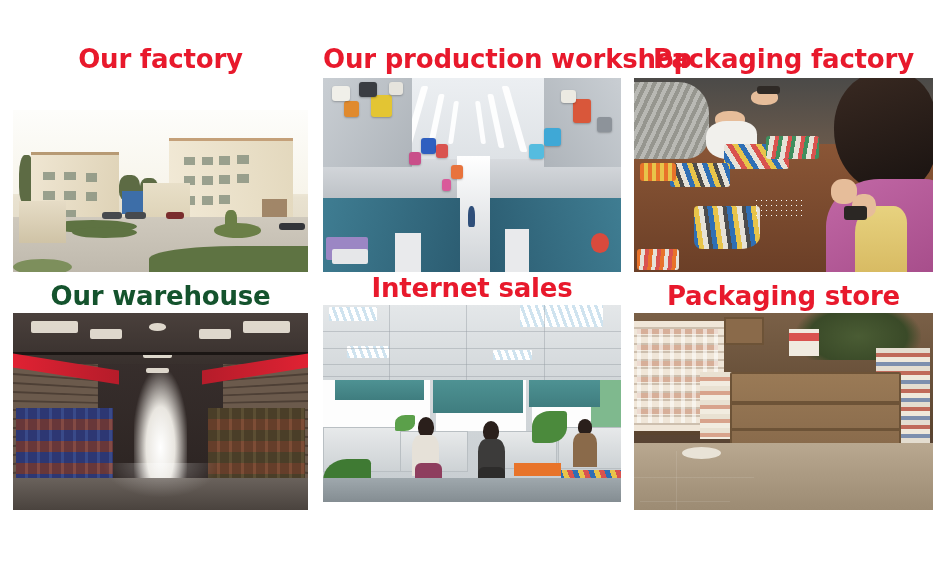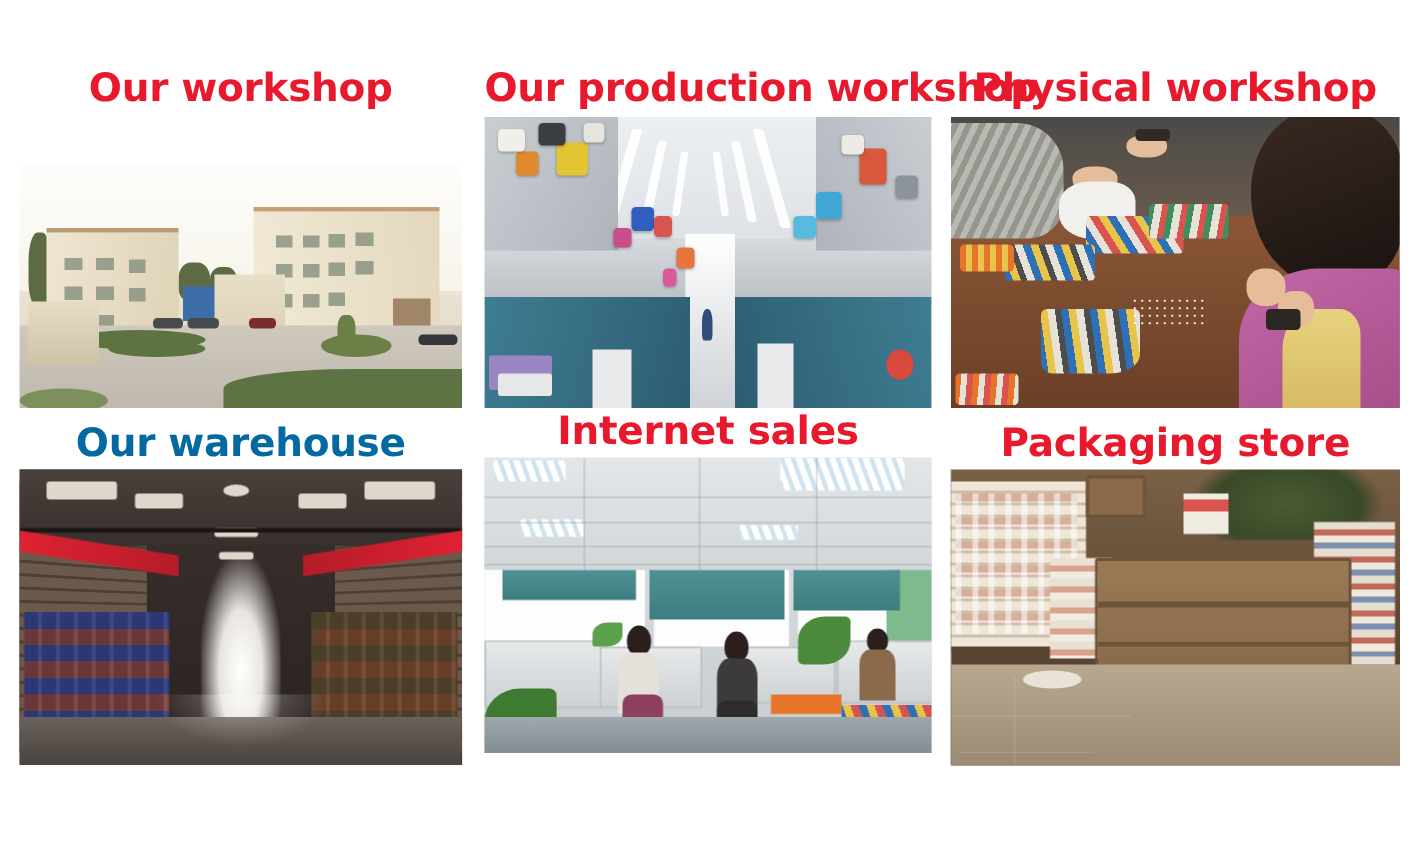--- a/index.html
+++ b/index.html
@@ -152,21 +152,21 @@
     background:#e9e3d7;border-radius:50%;}
   .s-rackR{position:absolute;right:1%;top:18%;width:18%;height:60%;
     background:repeating-linear-gradient(#e4ddd0 0 5px,#c06a5a 5px 9px,#efe8db 9px 14px,#7d8fae 14px 18px);}
 </style>
 </head>
 <body>
 
 <div class="sheet">
 
   <div class="cell" style="left:13px;top:30px;width:295px;height:242px;">
-    <div class="caption" style="top:14px;font-size:26px;color:#e8192c;">Our workshop</div>
+    <div class="caption" style="top:14px;font-size:26px;color:#e8192c;">Our factory</div>
 
     <div class="photo p-factory" style="left:0;top:80px;width:295px;height:162px;">
       <div class="f-sky"></div>
       <div class="f-tree" style="left:2%;top:28%;width:5%;height:30%;"></div>
       <div class="f-tree" style="left:36%;top:40%;width:7%;height:16%;"></div>
       <div class="f-tree" style="left:43%;top:42%;width:6%;height:13%;"></div>
 
       <div class="f-bldgR">
         <div class="f-win" style="left:12%;top:18%;width:9%;height:10%;"></div>
         <div class="f-win" style="left:26%;top:18%;width:9%;height:10%;"></div>
@@ -252,21 +252,21 @@
       <div class="w-person"></div>
       <div style="position:absolute;left:1%;top:82%;width:14%;height:12%;background:#9b86c4;border-radius:2px;"></div>
       <div style="position:absolute;left:3%;top:88%;width:12%;height:8%;background:#e6e7e9;border-radius:2px;"></div>
       <div style="position:absolute;left:24%;top:80%;width:9%;height:20%;background:#e9eaec;"></div>
       <div style="position:absolute;left:61%;top:78%;width:8%;height:22%;background:#e9eaec;"></div>
       <div style="position:absolute;right:4%;top:80%;width:6%;height:10%;background:#d94a3d;border-radius:50%;"></div>
     </div>
   </div>
 
   <div class="cell" style="left:634px;top:30px;width:299px;height:242px;">
-    <div class="caption" style="top:14px;font-size:26px;color:#e8192c;">Physical workshop</div>
+    <div class="caption" style="top:14px;font-size:26px;color:#e8192c;">Packaging factory</div>
 
     <div class="photo p-pack" style="left:0;top:48px;width:299px;height:194px;">
       <div class="k-top"></div>
       <div class="k-table"></div>
       <div class="k-sweater"></div>
       <div class="k-hand" style="left:27%;top:17%;width:10%;height:9%;"></div>
       <div class="k-hand" style="left:39%;top:6%;width:9%;height:8%;"></div>
       <div style="position:absolute;left:41%;top:4%;width:8%;height:4%;background:#2f2a26;border-radius:3px;"></div>
 
       <div class="k-white"></div>
@@ -290,21 +290,21 @@
         <div class="k-jacket"></div>
         <div class="k-sleeve"></div>
         <div class="k-hand" style="left:18%;top:52%;width:20%;height:13%;"></div>
         <div class="k-hand" style="left:34%;top:60%;width:18%;height:12%;"></div>
         <div style="position:absolute;left:28%;top:66%;width:17%;height:7%;background:#2b2724;border-radius:3px;"></div>
       </div>
     </div>
   </div>
 
   <div class="cell" style="left:13px;top:278px;width:295px;height:232px;">
-    <div class="caption" style="top:3px;font-size:26px;color:#0369a1;">Our warehouse</div>
+    <div class="caption" style="top:3px;font-size:26px;color:#14532d;">Our warehouse</div>
 
     <div class="photo p-ware" style="left:0;top:35px;width:295px;height:197px;">
       <div class="h-rackL"></div>
       <div class="h-rackR"></div>
       <div class="h-ceil"></div>
       <div class="h-lamp" style="left:6%;top:4%;width:16%;height:6%;"></div>
       <div class="h-lamp" style="left:26%;top:8%;width:11%;height:5%;"></div>
       <div class="h-lamp" style="left:63%;top:8%;width:11%;height:5%;"></div>
       <div class="h-lamp" style="left:78%;top:4%;width:16%;height:6%;"></div>
       <div class="h-lamp" style="left:46%;top:5%;width:6%;height:4%;border-radius:50%;"></div>

